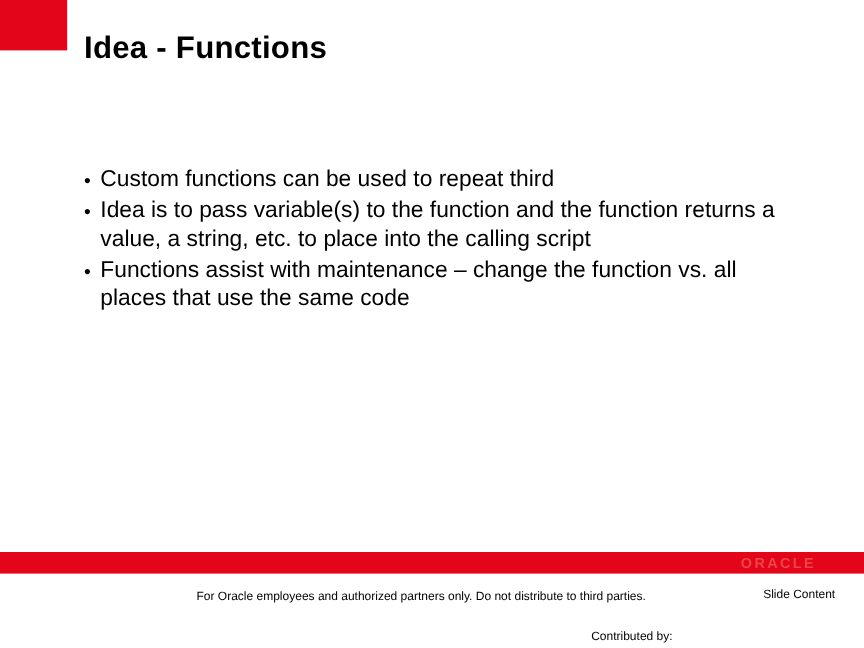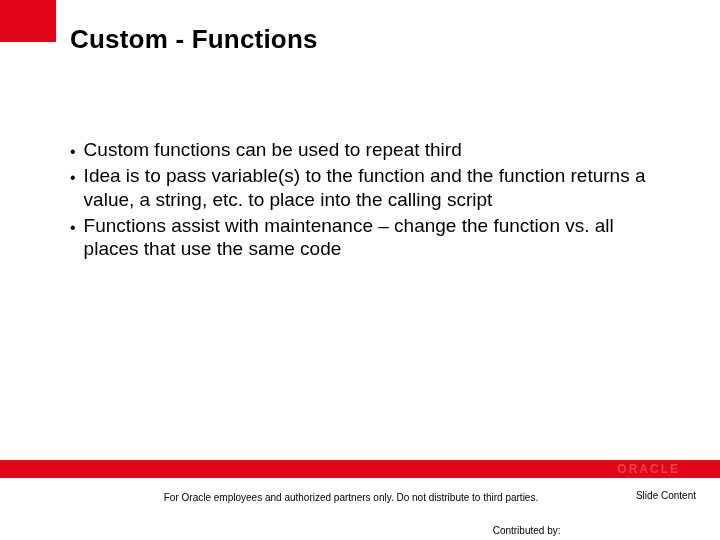--- a/index.html
+++ b/index.html
@@ -134,21 +134,21 @@
     transform: translateY(-1px);
   }
 </style>
 </head>
 <body>
 
 <div class="slide">
 
   <div class="red-block"></div>
 
-  <div class="title">Custom - Functions</div>
+  <div class="title">Idea - Functions</div>
 
   <div class="bullets">
     <div class="bullet">
       <span class="dot">•</span>
       <span class="txt">Custom functions can be used to repeat third</span>
     </div>
     <div class="bullet">
       <span class="dot">•</span>
       <span class="txt">Idea is to pass variable(s) to the function and the function returns a value, a string, etc. to place into the calling script</span>
     </div>

